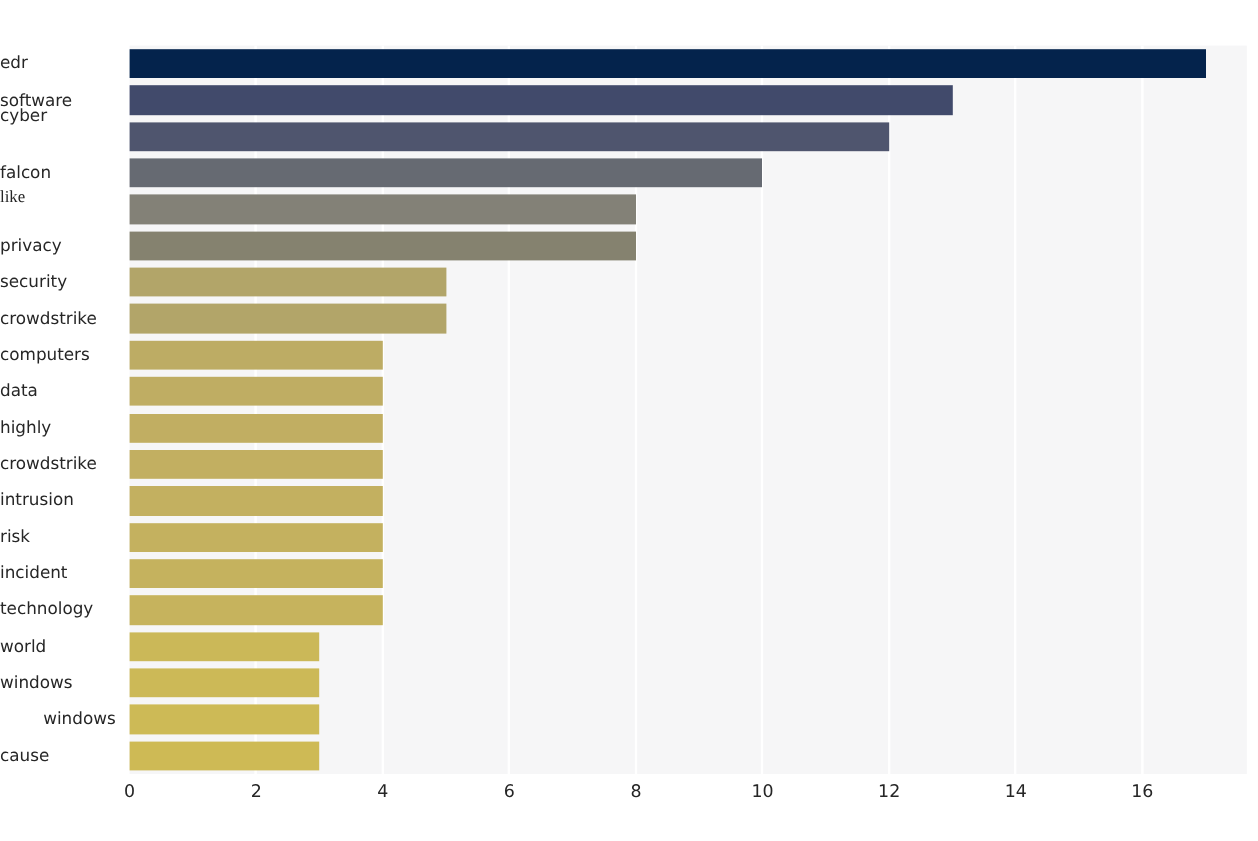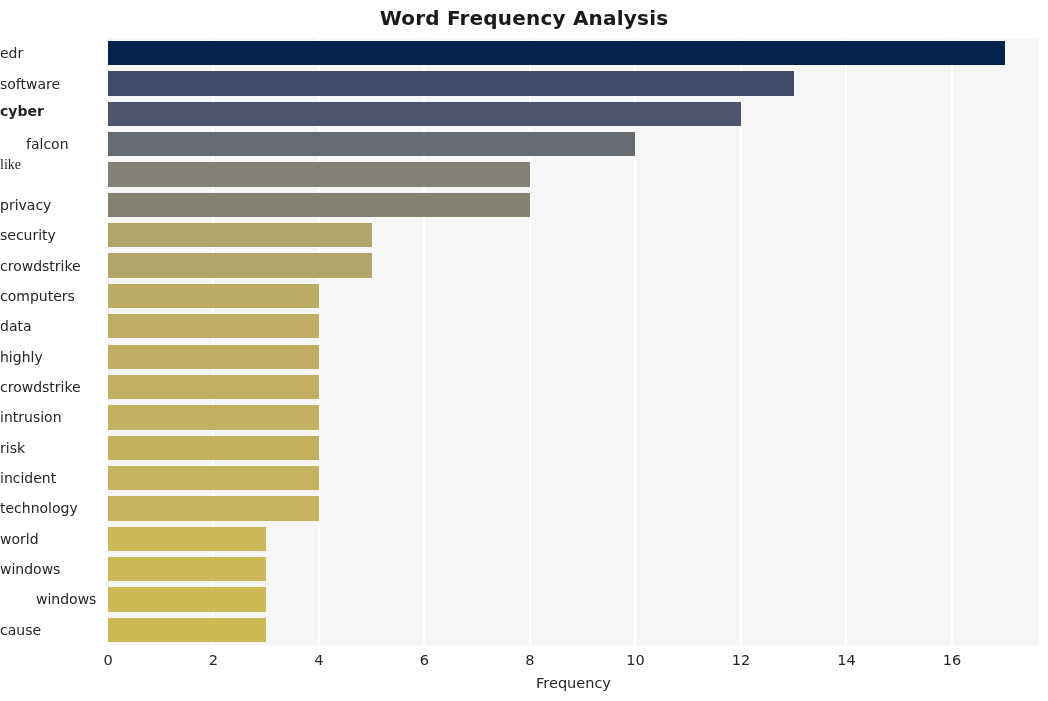--- a/index.html
+++ b/index.html
@@ -109,21 +109,20 @@
     text-align: center;
     font-size: 14.5px;
     color: #262626;
   }
 </style>
 </head>
 <body>
 
 <div id="figure">
 
-  <div id="chart-title">Word Frequency Analysis</div>
 
   <div id="plot-area">
     <div id="grid-layer">
         <div class="gridline-v" style="left: 104.496px;"></div>
         <div class="gridline-v" style="left: 209.992px;"></div>
         <div class="gridline-v" style="left: 315.487px;"></div>
         <div class="gridline-v" style="left: 420.983px;"></div>
         <div class="gridline-v" style="left: 526.479px;"></div>
         <div class="gridline-v" style="left: 631.975px;"></div>
         <div class="gridline-v" style="left: 737.47px;"></div>
@@ -189,22 +188,22 @@
         </div>
         <div class="bar-row" style="top: 579.685px; height: 24.28px;">
           <div class="bar" title="cause: 3" style="width: 158.244px; background: rgb(206, 186, 85);"></div>
         </div>
       </div>
   </div>
 
   <div id="y-axis">
       <div class="y-tick-label" style="top: 8.175px;">edr</div>
       <div class="y-tick-label" style="top: 38.525px;">software</div>
-      <div class="y-tick-label" style="top: 66px; font-weight: bold;">cyber</div>
-      <div class="y-tick-label" style="top: 99.225px; padding-left: 26px;">falcon</div>
+      <div class="y-tick-label" style="top: 52px;">cyber</div>
+      <div class="y-tick-label" style="top: 99.225px;">falcon</div>
       <div class="y-tick-label" style="top: 120px; font-family: Liberation Serif, serif;">like</div>
       <div class="y-tick-label" style="top: 159.925px;">privacy</div>
       <div class="y-tick-label" style="top: 190.275px;">security</div>
       <div class="y-tick-label" style="top: 220.625px;">crowdstrike</div>
       <div class="y-tick-label" style="top: 250.975px;">computers</div>
       <div class="y-tick-label" style="top: 281.325px;">data</div>
       <div class="y-tick-label" style="top: 311.675px;">highly</div>
       <div class="y-tick-label" style="top: 342.025px;">crowdstrike</div>
       <div class="y-tick-label" style="top: 372.375px;">intrusion</div>
       <div class="y-tick-label" style="top: 402.725px;">risk</div>
@@ -221,15 +220,14 @@
       <div class="x-tick-label" style="left: 105.496px;">2</div>
       <div class="x-tick-label" style="left: 210.992px;">4</div>
       <div class="x-tick-label" style="left: 316.487px;">6</div>
       <div class="x-tick-label" style="left: 421.983px;">8</div>
       <div class="x-tick-label" style="left: 527.479px;">10</div>
       <div class="x-tick-label" style="left: 632.975px;">12</div>
       <div class="x-tick-label" style="left: 738.47px;">14</div>
       <div class="x-tick-label" style="left: 843.966px;">16</div>
     </div>
 
-  <div id="x-axis-label">Frequency</div>
 
 </div>
 
 </body></html>

